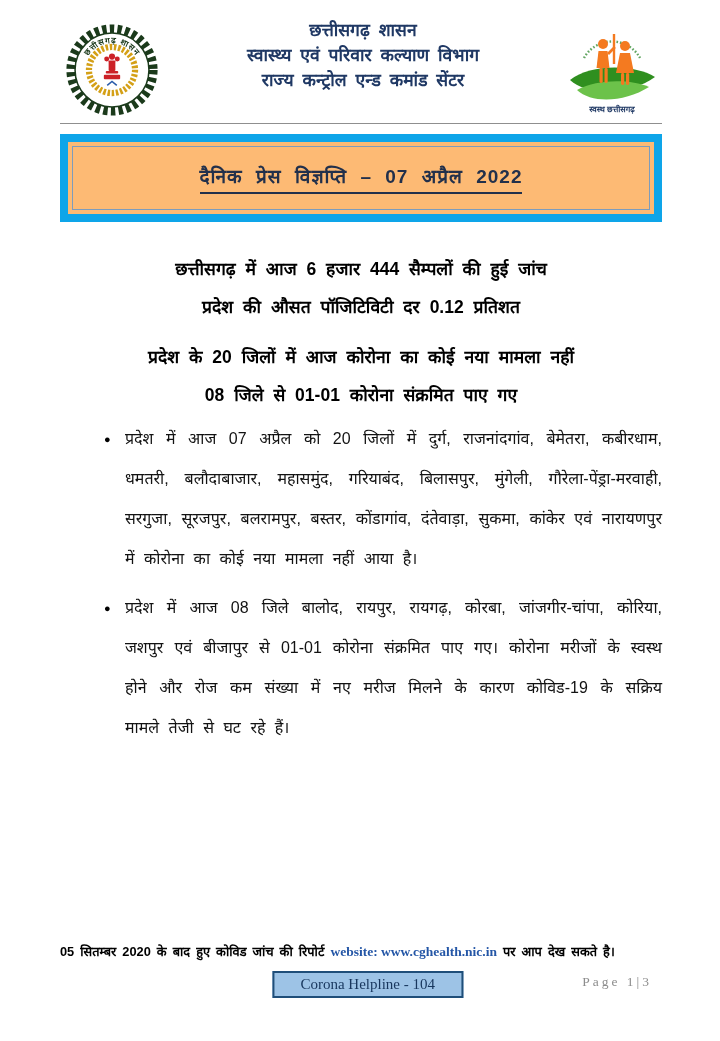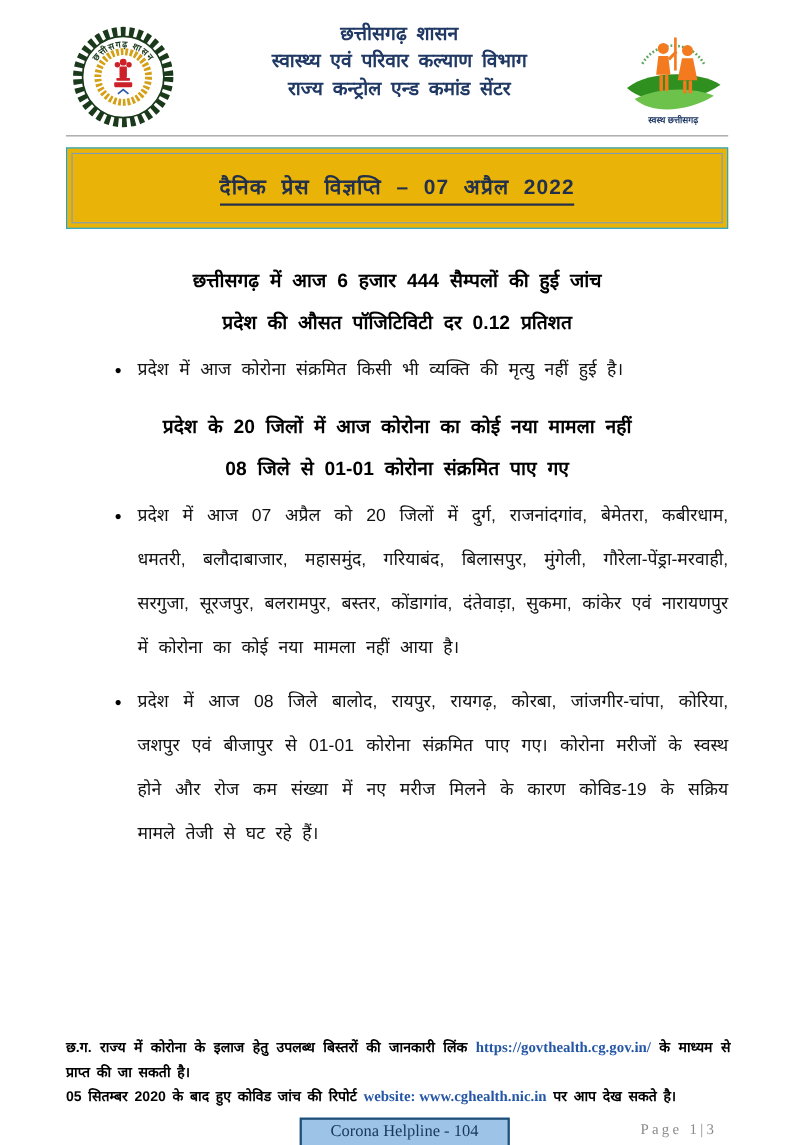--- a/index.html
+++ b/index.html
@@ -26,21 +26,21 @@
     padding-top: 4px;
   }
   .masthead-line { font-size: 17.5px; line-height: 25px; word-spacing: 4px; }
   .masthead-covid {
     font-family: "Liberation Serif", serif;
     font-size: 17px; line-height: 26px; letter-spacing: .5px;
   }
   .rule { border: none; border-top: 1.6px solid #8f8f8f; margin-top: 5px; }
 
   
-  .title-box { margin-top: 10px; border: 1px solid #0ea5e9; padding: 4px; background: #eab308; text-align: center; }
+  .title-box { margin-top: 10px; border: 8px solid #0ea5e9; padding: 4px; background: #fdba74; text-align: center; }
   .title-inner {
     border: 1px solid #7d9cbc; height: 64px;
     display: flex; align-items: center; justify-content: center;
   }
   .title-text {
     font-size: 19px; font-weight: bold; color: #22304b;
     word-spacing: 7px; letter-spacing: 1px;
     border-bottom: 2.5px solid #22304b; padding-bottom: 3px;
   }
 
@@ -167,35 +167,33 @@
     <div class="title-box">
       <div class="title-inner">
         <span class="title-text">दैनिक प्रेस विज्ञप्ति – 07 अप्रैल 2022</span>
       </div>
     </div>
 
     <div class="sec-heading mt-sec1">छत्तीसगढ़ में आज 6 हजार 444 सैम्पलों की हुई जांच</div>
     <div class="sec-heading">प्रदेश की औसत पॉजिटिविटी दर 0.12 प्रतिशत</div>
 
     <ul class="bullets">
-      <li class="bullet">प्रदेश में आज कोरोना संक्रमित किसी भी व्यक्ति की मृत्यु नहीं हुई है।</li>
     </ul>
 
     <div class="sec-heading mt-sec2">प्रदेश के 20 जिलों में आज कोरोना का कोई नया मामला नहीं</div>
     <div class="sec-heading">08 जिले से 01-01 कोरोना संक्रमित पाए गए</div>
 
     <ul class="bullets">
       <li class="bullet">प्रदेश में आज 07 अप्रैल को 20 जिलों में दुर्ग, राजनांदगांव, बेमेतरा, कबीरधाम, धमतरी, बलौदाबाजार, महासमुंद, गरियाबंद, बिलासपुर, मुंगेली, गौरेला-पेंड्रा-मरवाही, सरगुजा, सूरजपुर, बलरामपुर, बस्तर, कोंडागांव, दंतेवाड़ा, सुकमा, कांकेर एवं नारायणपुर में कोरोना का कोई नया मामला नहीं आया है।</li>
       <li class="bullet">प्रदेश में आज 08 जिले बालोद, रायपुर, रायगढ़, कोरबा, जांजगीर-चांपा, कोरिया, जशपुर एवं बीजापुर से 01-01 कोरोना संक्रमित पाए गए। कोरोना मरीजों के स्वस्थ होने और रोज कम संख्या में नए मरीज मिलने के कारण कोविड-19 के सक्रिय मामले तेजी से घट रहे हैं।</li>
     </ul>
 
   </div>
 
   <footer class="footer">
-    <p class="note"><span>छ.ग. राज्य में कोरोना के इलाज हेतु उपलब्ध बिस्तरों की जानकारी लिंक </span><a class="note-link" href="#">https://govthealth.cg.gov.in/</a><span> के माध्यम से प्राप्त की जा सकती है।</span></p>
     <p class="note"><span>05 सितम्बर 2020 के बाद हुए कोविड जांच की रिपोर्ट </span><a class="note-link" href="#">website: www.cghealth.nic.in</a><span> पर आप देख सकते है।</span></p>
 
     <div class="footer-bottom">
       <div class="helpline-box">Corona Helpline - 104</div>
       <div class="page-num">Page 1|3</div>
     </div>
   </footer>
 </div>
 
 </body></html>

